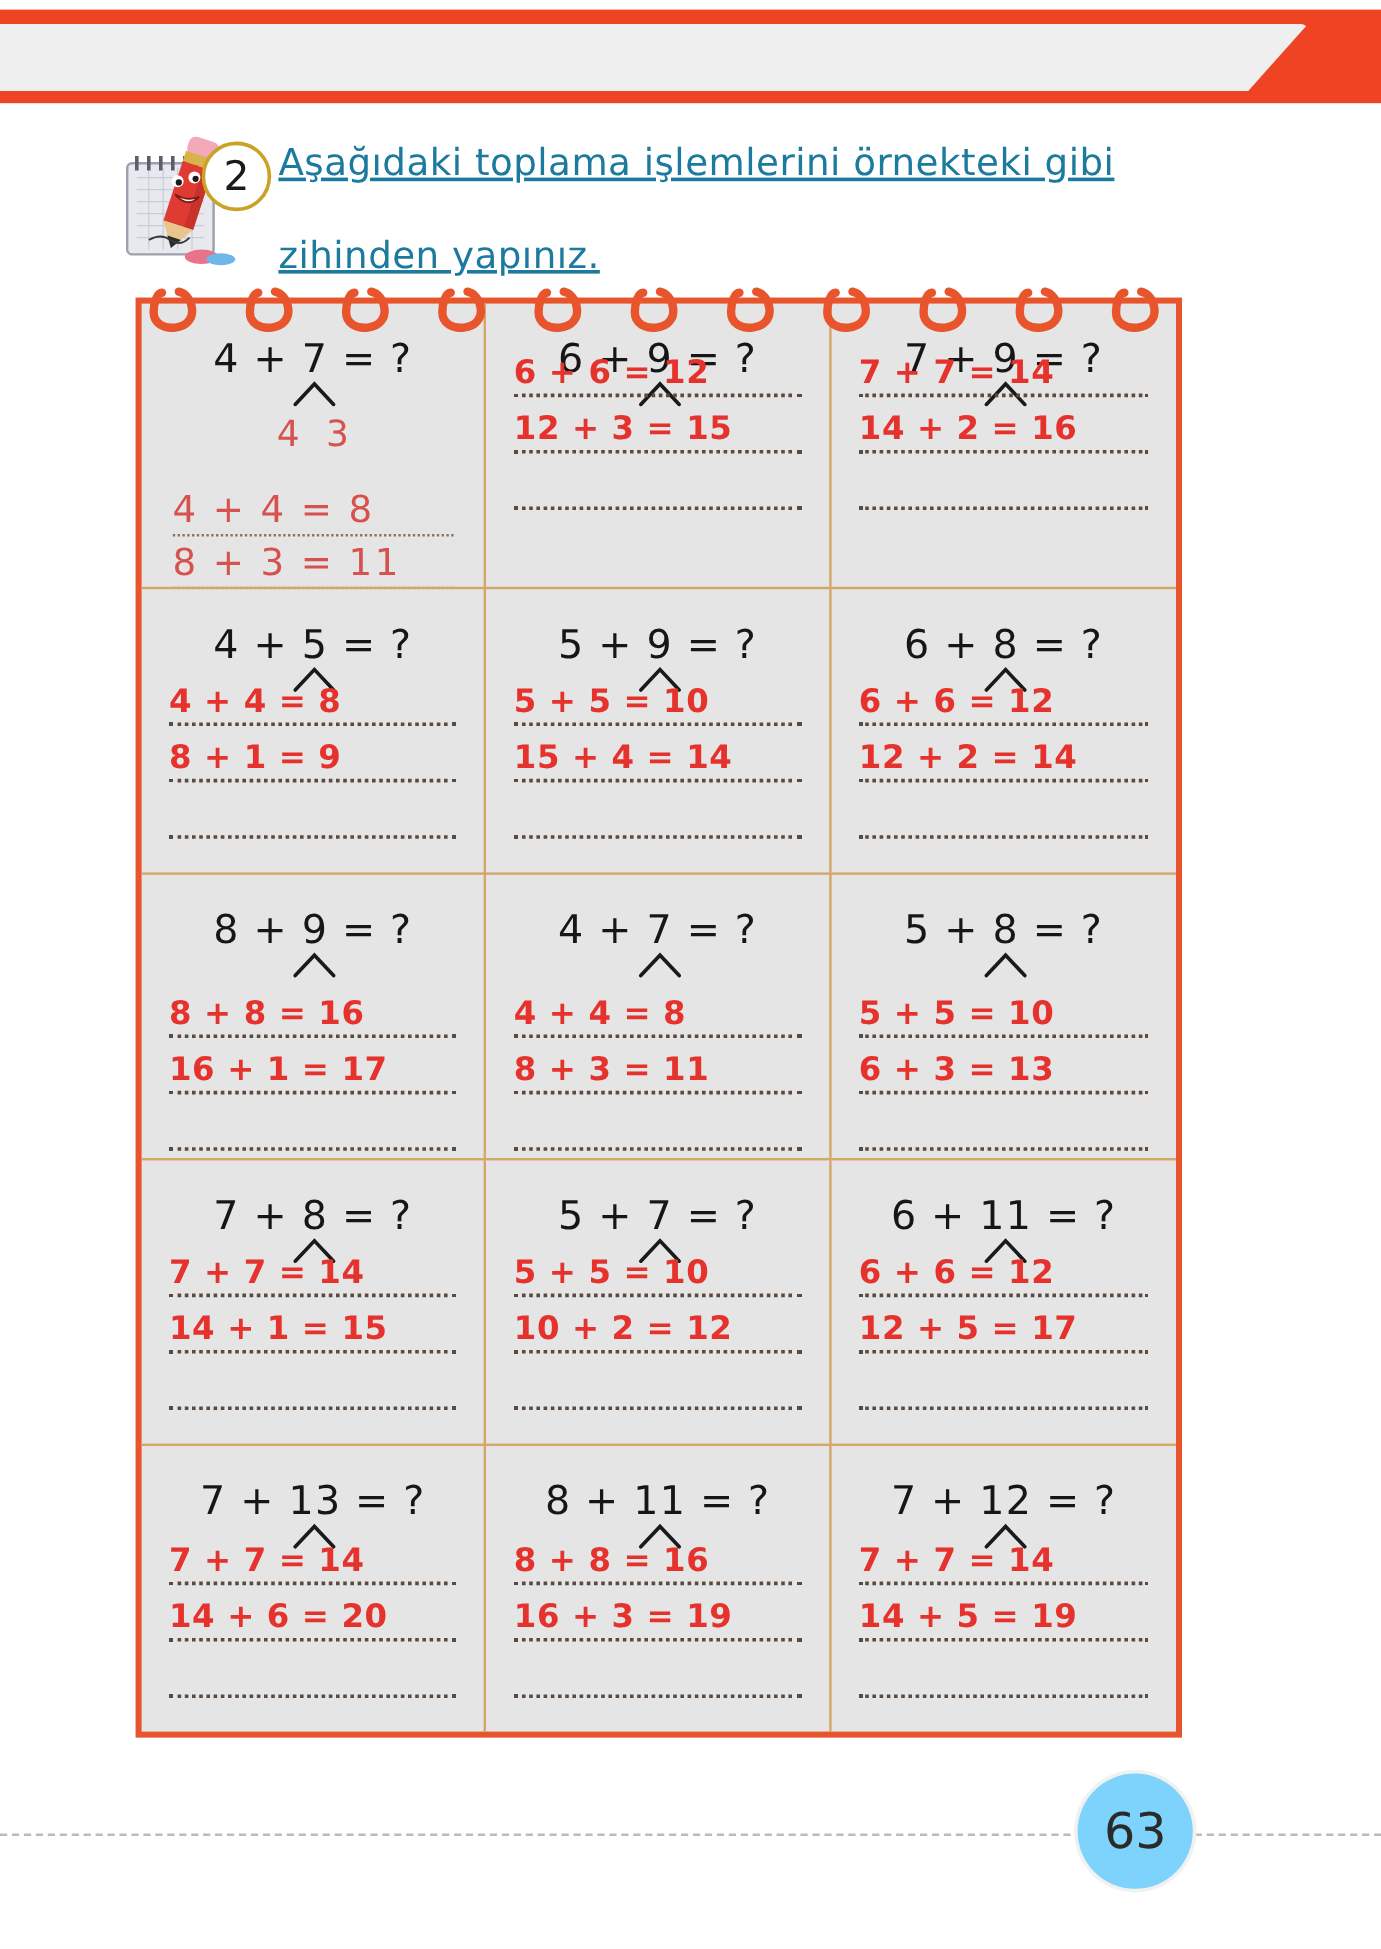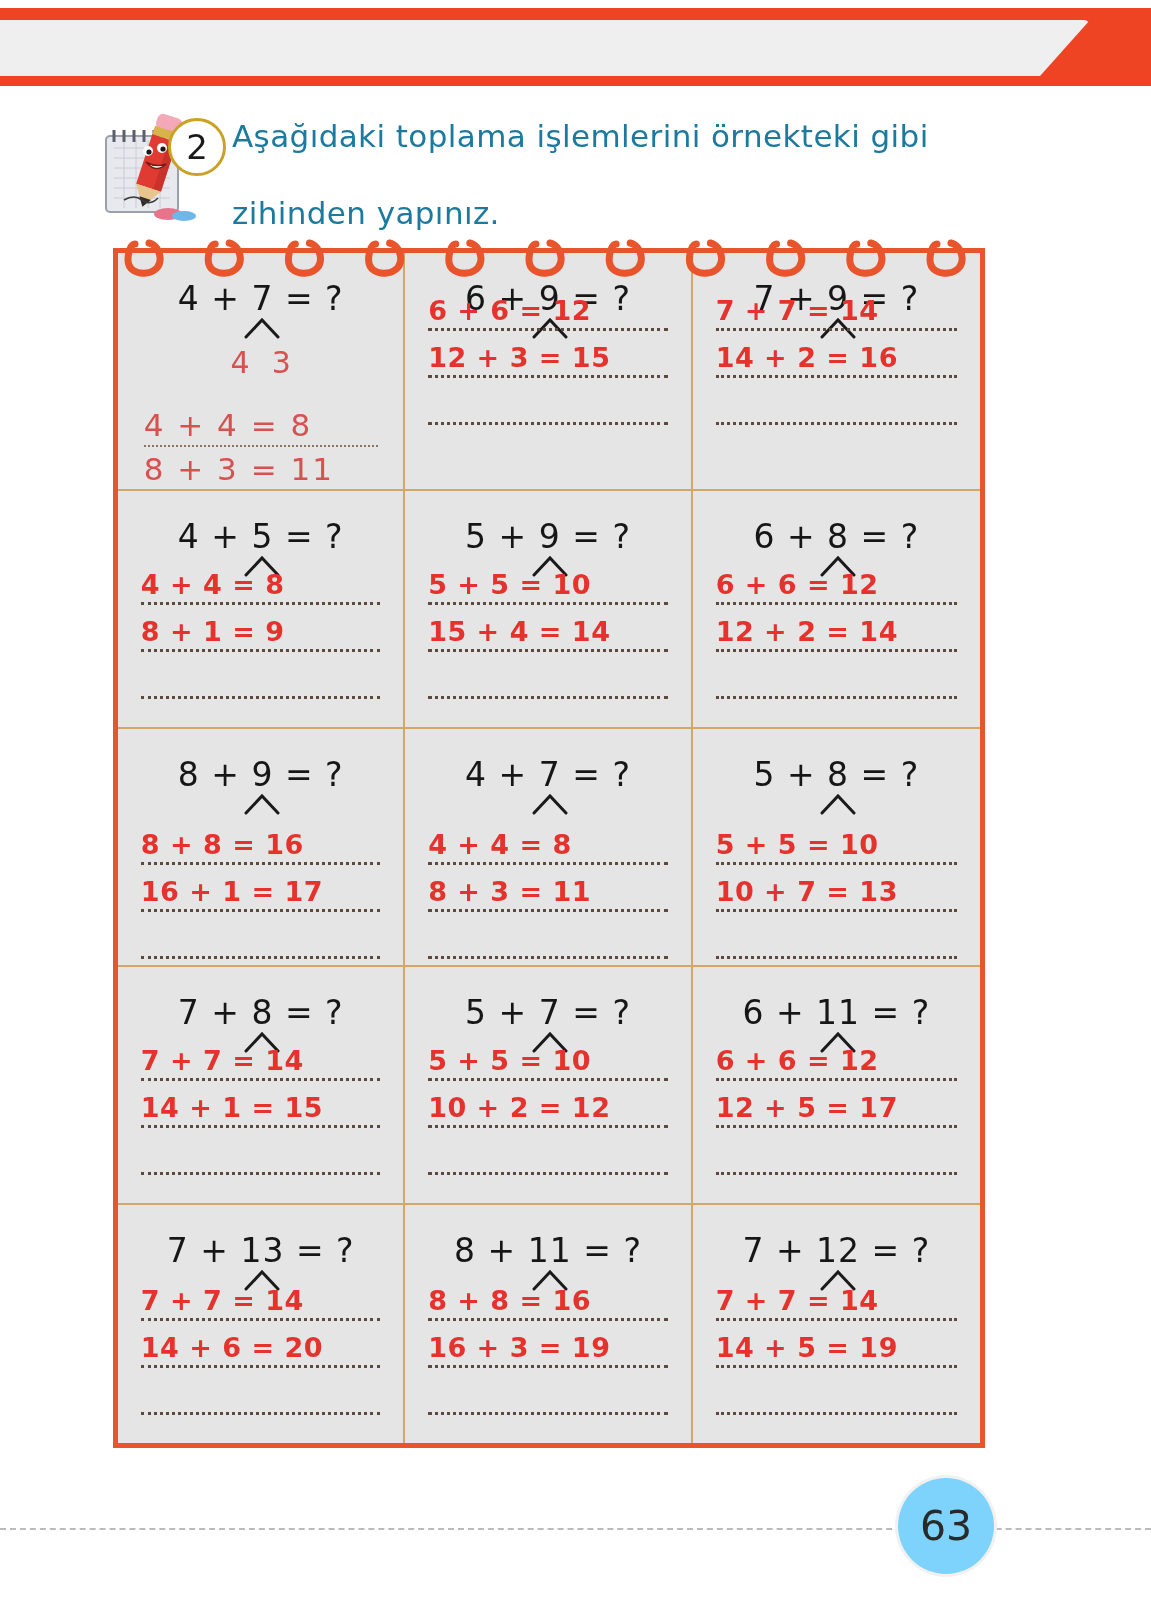--- a/index.html
+++ b/index.html
@@ -71,20 +71,21 @@
   }
 
   .instruction-text {
     position: absolute;
     left: 136px; top: 10px;
     width: 810px;
     font-size: 31px;
     line-height: 1.45;
     color: #1b7a9e;
     letter-spacing: 0.4px;
+    text-decoration: underline;
   }
   .instruction-text .line2 { display: block; margin-top: 32px; }
 
   
   .sheet {
     position: absolute;
     left: 113px; top: 248px;
     width: 872px; height: 1200px;
     background: #e5e5e5;
     border: 5px solid #e8552c;
@@ -418,21 +419,21 @@
       </div>
       <div class="cell">
         <div class="problem"><span>5</span>&nbsp;<span>+</span>&nbsp;<span class="split-term"><span>8</span><svg class="caret" viewBox="0 0 40 22">
               <path d="M4 20 L20 3 L36 20" stroke="#1a1a1a" stroke-width="3" fill="none" stroke-linecap="round"></path>
             </svg></span>&nbsp;<span>=</span>&nbsp;<span>?</span></div>
         <div class="answers pos-low">
           <div class="ans-line">
             <span class="txt">5 + 5 = 10</span>
           </div>
           <div class="ans-line">
-            <span class="txt">10 + 7 = 13</span>
+            <span class="txt">6 + 3 = 13</span>
           </div>
           <div class="ans-line">
             <span class="txt"></span>
           </div>
         </div>
       </div>
       <div class="cell">
         <div class="problem"><span>7</span>&nbsp;<span>+</span>&nbsp;<span class="split-term"><span>8</span><svg class="caret" viewBox="0 0 40 22">
               <path d="M4 20 L20 3 L36 20" stroke="#1a1a1a" stroke-width="3" fill="none" stroke-linecap="round"></path>
             </svg></span>&nbsp;<span>=</span>&nbsp;<span>?</span></div>

